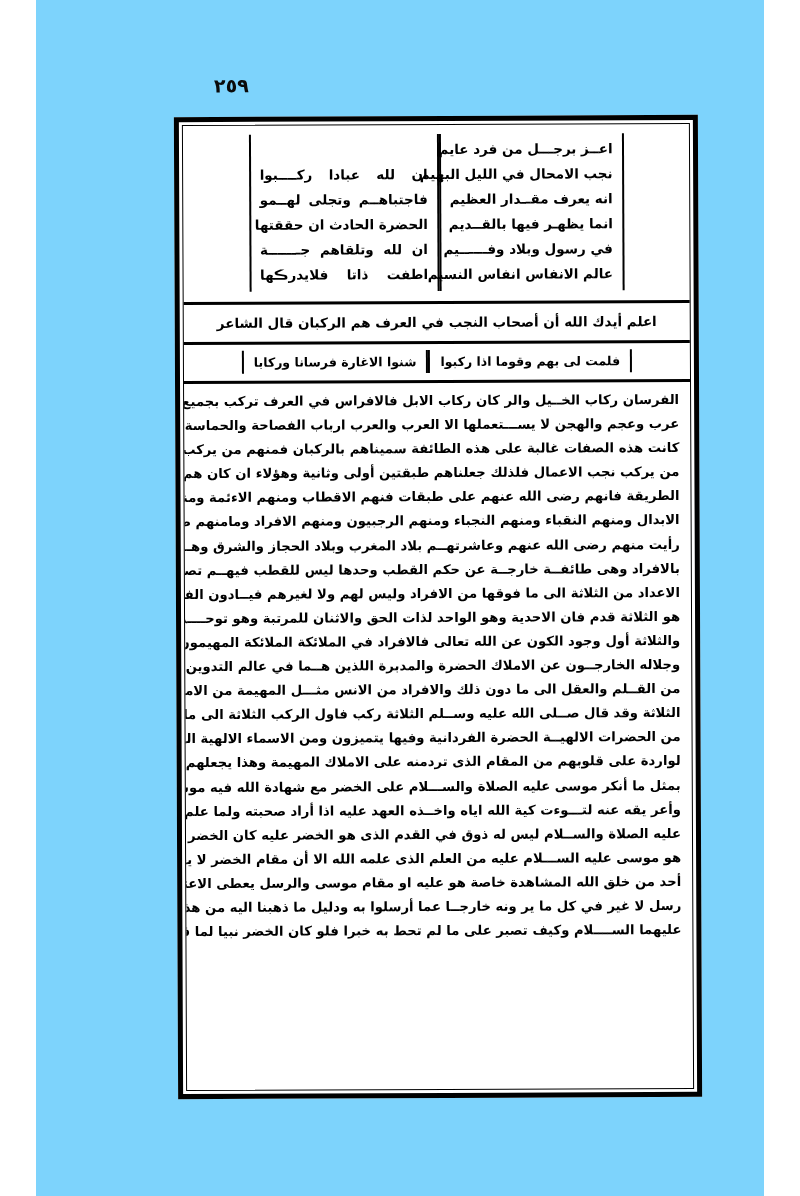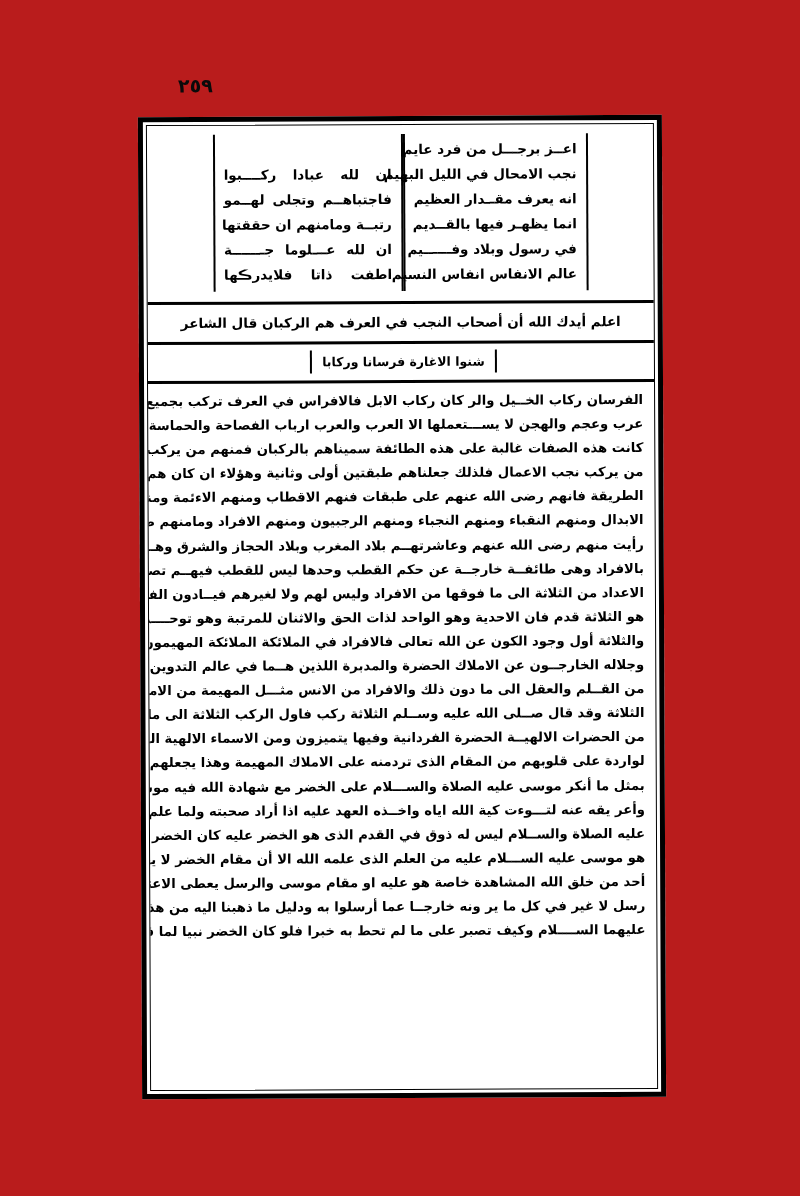--- a/index.html
+++ b/index.html
@@ -4,24 +4,24 @@
 <title>Arabic Manuscript Page 259</title>
 <style>
   html, body {
     margin: 0;
     padding: 0;
     background: #ffffff;
   }
 
   .page {
     position: relative;
-    width: 800px;
+    width: 728px;
     height: 1196px;
     margin: 0 auto;
-    background: #b91c1c;
+    background: #7dd3fc;
     font-family: "DejaVu Sans", "Liberation Sans", sans-serif;
     overflow: hidden;
   }
 
   
   .folio-number {
     position: absolute;
     top: 74px;
     left: 178px;
     width: 90px;
@@ -184,30 +184,31 @@
           <div class="verse-line">نجب الامحال في الليل البهيم</div>
           <div class="verse-line">انه يعرف مقــدار العظيم</div>
           <div class="verse-line">انما يظهـر فيها بالقــديم</div>
           <div class="verse-line">في رسول وبلاد وفــــــيم</div>
           <div class="verse-line">عالم الانفاس انفاس النسيم</div>
         </div>
 
         <div class="verse-col verse-col-right">
           <div class="verse-line">ان لله عبادا ركــــبوا</div>
           <div class="verse-line">فاجتباهــم وتجلى لهــمو</div>
-          <div class="verse-line">رتبــة ومامنهم ان حققتها</div>
-          <div class="verse-line">ان لله عـــلوما جـــــــة</div>
+          <div class="verse-line">الحضرة الحادث ان حققتها</div>
+          <div class="verse-line">ان لله وتلقاهم جـــــــة</div>
           <div class="verse-line">اطفت ذاتا فلايدرڪها</div>
         </div>
 
       </div>
 
       <div class="prose-rule">اعلم أيدك الله أن أصحاب النجب في العرف هم الركبان قال الشاعر</div>
 
       <div class="verse-table-2">
+        <div class="verse2-col verse2-col-left">فلمت لى بهم وقوما اذا ركبوا</div>
         <div class="verse2-col verse2-col-right">شنوا الاغارة فرسانا وركابا</div>
       </div>
 
       <div class="body-block">
         <div class="body-line">الفرسان ركاب الخــيل والر كان ركاب الابل فالافراس في العرف تركب بجميع المواطن من</div>
         <div class="body-line">عرب وعجم والهجن لا يســـتعملها الا العرب والعرب ارباب الفصاحة والحماسة والكرم ولما</div>
         <div class="body-line">كانت هذه الصفات غالبة على هذه الطائفة سميناهم بالركبان فمنهم من يركب نجب الهم ومنهم</div>
         <div class="body-line">من يركب نجب الاعمال فلذلك جعلناهم طبقتين أولى وثانية وهؤلاء ان كان هم الافراد في هذه</div>
         <div class="body-line">الطريقة فانهم رضى الله عنهم على طبقات فنهم الاقطاب ومنهم الاءئمة ومنهم الاوتاد ومنهم</div>
         <div class="body-line">الابدال  ومنهم النقباء  ومنهم النجباء ومنهم الرجبيون  ومنهم الافراد ومامنهم طائفة الا وقد</div>

